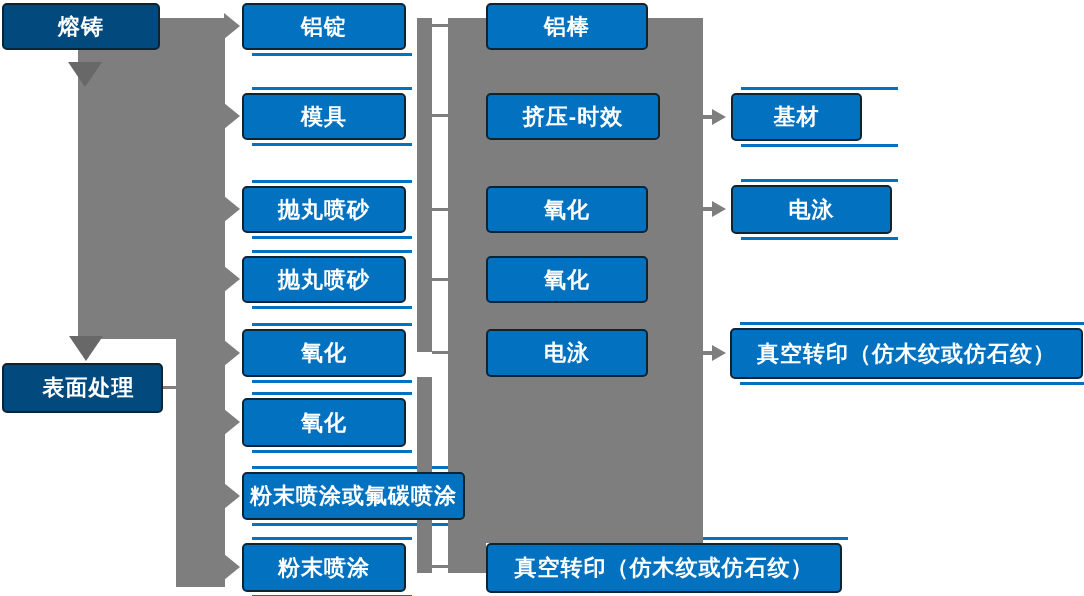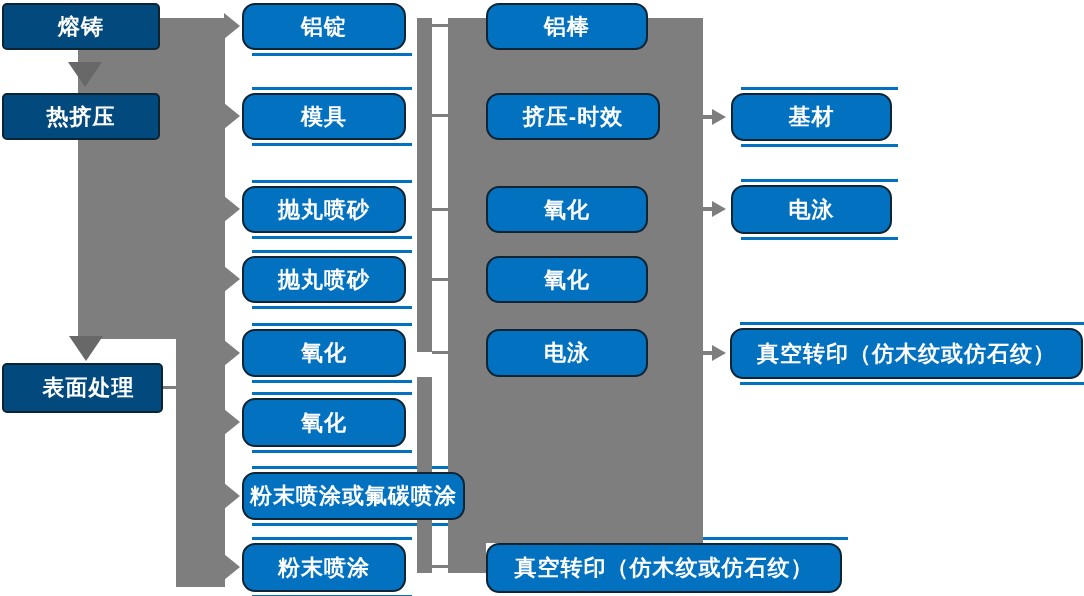--- a/index.html
+++ b/index.html
@@ -20,21 +20,21 @@
     display:flex;align-items:center;justify-content:center;
     box-sizing:border-box;
     border:2px solid var(--border,#0d2433);
     border-radius:5px;
     color:#fff;
     font-size:22px;
     font-weight:bold;
     white-space:nowrap;
     letter-spacing:1px;
   }
-  .box.light{background:var(--light,#0171c0);border-radius:13px;}
+  .box.light{background:var(--light,#0171c0);}
   .box.dark{background:var(--dark,#02497e);}
   .accent{position:absolute;height:3px;background:var(--light,#0171c0);}
   .rect{position:absolute;background:var(--gray,#7e7e7e);}
   .arr-r{
     position:absolute;width:0;height:0;
     border-top:13px solid transparent;
     border-bottom:13px solid transparent;
     border-left:16px solid var(--gray,#7e7e7e);
   }
   .arr-d{
@@ -115,33 +115,32 @@
       <div class="arr-d" style="left: 69px; top: 336px;"></div>
       <div class="arr-s-shaft" style="left: 703px; top: 115px;"></div>
       <div class="arr-s-head" style="left: 712px; top: 109px;"></div>
       <div class="arr-s-shaft" style="left: 703px; top: 207px;"></div>
       <div class="arr-s-head" style="left: 712px; top: 201px;"></div>
       <div class="arr-s-shaft" style="left: 703px; top: 351px;"></div>
       <div class="arr-s-head" style="left: 712px; top: 345px;"></div>
     </div>
   <div class="layer" id="node-layer">
       <div class="box dark" style="left: 2px; top: 3px; width: 158px; height: 47px;">熔铸</div>
-      <div class="box dark" style="left: 2px; top: 93px; width: 158px; height: 47px;">热挤压</div>
       <div class="box dark" style="left: 2px; top: 363px; width: 161px; height: 50px; padding-left: 12px;">表面处理</div>
       <div class="box light" style="left: 242px; top: 3px; width: 164px; height: 47px;">铝锭</div>
       <div class="box light" style="left: 242px; top: 93px; width: 164px; height: 47px;">模具</div>
       <div class="box light" style="left: 242px; top: 186px; width: 164px; height: 47px;">抛丸喷砂</div>
       <div class="box light" style="left: 242px; top: 256px; width: 164px; height: 47px;">抛丸喷砂</div>
       <div class="box light" style="left: 242px; top: 329px; width: 164px; height: 48px;">氧化</div>
       <div class="box light" style="left: 242px; top: 398px; width: 164px; height: 49px;">氧化</div>
       <div class="box light" style="left: 242px; top: 472px; width: 223px; height: 48px;">粉末喷涂或氟碳喷涂</div>
       <div class="box light" style="left: 242px; top: 543px; width: 164px; height: 49px;">粉末喷涂</div>
       <div class="box light" style="left: 486px; top: 3px; width: 162px; height: 47px;">铝棒</div>
       <div class="box light" style="left: 486px; top: 93px; width: 174px; height: 47px;">挤压-时效</div>
       <div class="box light" style="left: 486px; top: 186px; width: 162px; height: 47px;">氧化</div>
       <div class="box light" style="left: 486px; top: 256px; width: 162px; height: 47px;">氧化</div>
       <div class="box light" style="left: 486px; top: 329px; width: 162px; height: 48px;">电泳</div>
       <div class="box light" style="left: 486px; top: 543px; width: 356px; height: 50px;">真空转印（仿木纹或仿石纹）</div>
-      <div class="box light" style="left: 731px; top: 93px; width: 161px; height: 48px;">基材</div>
+      <div class="box light" style="left: 731px; top: 93px; width: 131px; height: 48px;">基材</div>
       <div class="box light" style="left: 731px; top: 185px; width: 161px; height: 49px;">电泳</div>
       <div class="box light" style="left: 730px; top: 328px; width: 353px; height: 51px;">真空转印（仿木纹或仿石纹）</div>
     </div>
 </div>
 
 </body></html>

